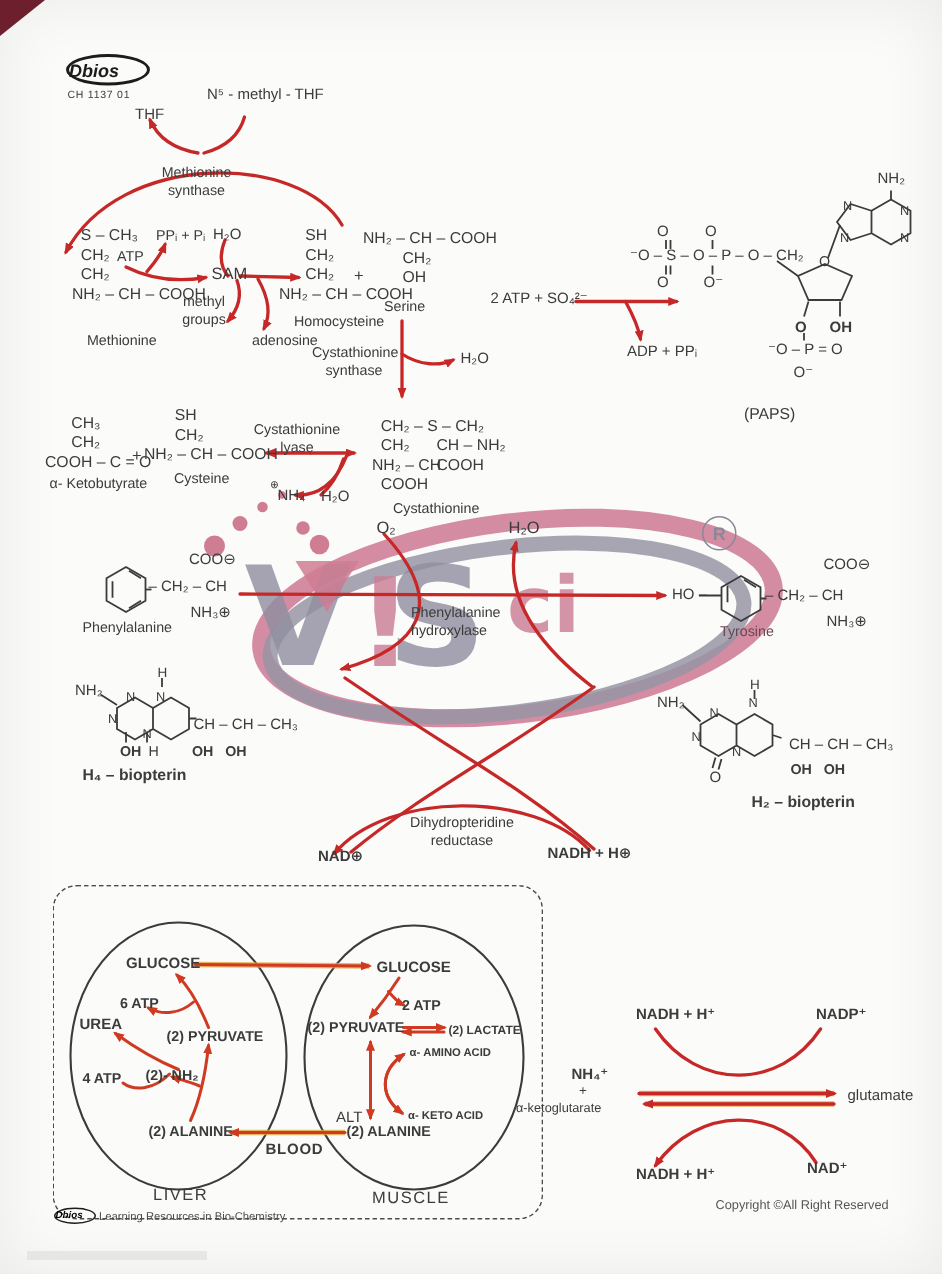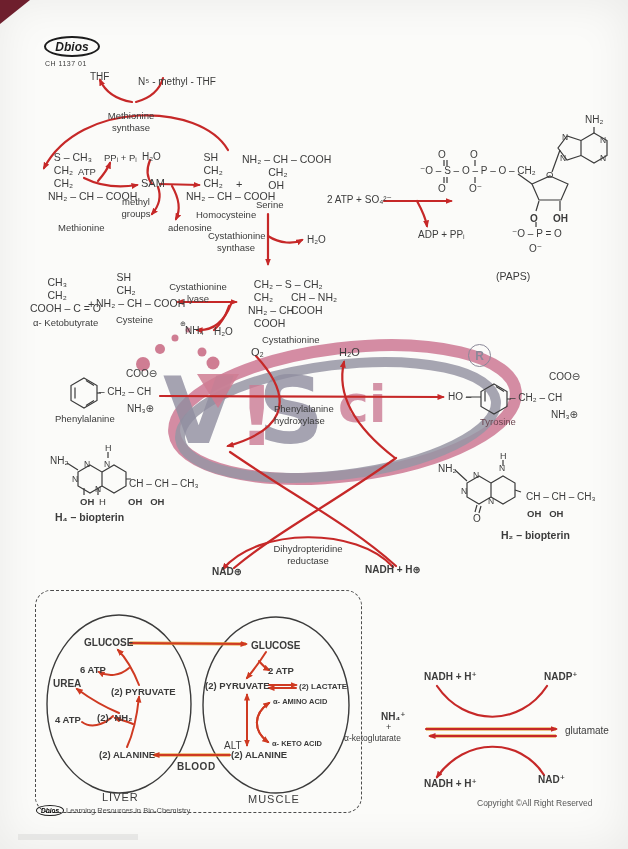--- a/index.html
+++ b/index.html
@@ -12,21 +12,21 @@
 .f9{font-size:9px}.f95{font-size:9.5px}.f10{font-size:10px}.f105{font-size:10.5px}
 .f11{font-size:11px}.f12{font-size:12px}
 .b{font-weight:bold}
 .layer{position:absolute;left:0;top:0}
 .wm{position:absolute;left:0;top:0;width:628px;height:849px;z-index:1}
 .wm .L{position:absolute;font-weight:bold;opacity:.8;line-height:1;font-family:"DejaVu Sans",sans-serif}
 .gray{color:#908ea0}.pink{color:#cb7b94}
 #arrows,#shapes{z-index:2}
 .txt{z-index:3}
 .corner{position:absolute;left:0;top:0;width:0;height:0;border-top:24px solid #6e1f2d;border-right:30px solid transparent;z-index:3}
-.oval{position:absolute;border:2px solid #1c1c1c;border-radius:50%;display:flex;align-items:center;justify-content:center;z-index:3}
+.oval{position:absolute;border:2px solid #1c1c1c;border-radius:50%;display:flex;align-items:center;z-index:3}
 .reg{position:absolute;width:23px;height:23px;border:1.6px solid #8a8898;border-radius:50%;display:flex;align-items:center;justify-content:center;color:#8a8898;font-size:12px;font-weight:bold}
 .tri{position:absolute;width:0;height:0;border-left:21px solid transparent;border-right:21px solid transparent;border-top:34px solid #cf7d93;opacity:.85}
 .dash{position:absolute;border:1.6px dashed #4c4c4c;border-radius:16px;z-index:2}
 .smudge{position:absolute;background:#dcdcda;opacity:.6;z-index:2}
 .title{position:absolute;font-size:26px;color:#1f1f1f;letter-spacing:.5px;z-index:3;font-family:"Liberation Sans",sans-serif}
 </style>
 </head>
 <body>
 
 <div class="page">
@@ -165,21 +165,21 @@
   <div class="corner"></div>
   <div class="dash" style="left:35px;top:590px;width:327px;height:223px"></div>
   <div class="smudge" style="left:18px;top:834px;width:120px;height:6px"></div>
 
   <div class="oval" style="left:44px;top:36px;width:56px;height:21px">
     <span class="f12" style="font-style:italic;font-weight:bold;color:#1c1c1c">Dbios</span>
   </div>
   <span class="t f7 txt" style="left:45px;top:60px;letter-spacing:.5px">CH 1137 01</span>
 
   <span class="t f10 txt" style="left:90px;top:71px">THF</span>
-  <span class="t f10 txt" style="left:138px;top:76px">N⁵ - methyl - THF</span>
+  <span class="t f10 txt" style="left:138px;top:58px">N⁵ - methyl - THF</span>
   <span class="t f95 c txt" style="left:104px;top:110px;width:54px">Methionine
 synthase</span>
   <span class="t f105 txt" style="left:48px;top:151px">  S – CH₃
   CH₂
   CH₂
 NH₂ – CH – COOH</span>
   <span class="t f95 txt" style="left:78px;top:166px">ATP</span>
   <span class="t f95 txt" style="left:104px;top:152px">PPᵢ + Pᵢ</span>
   <span class="t f10 txt" style="left:142px;top:151px">H₂O</span>
   <span class="t f11 txt" style="left:141px;top:177px">SAM</span>

